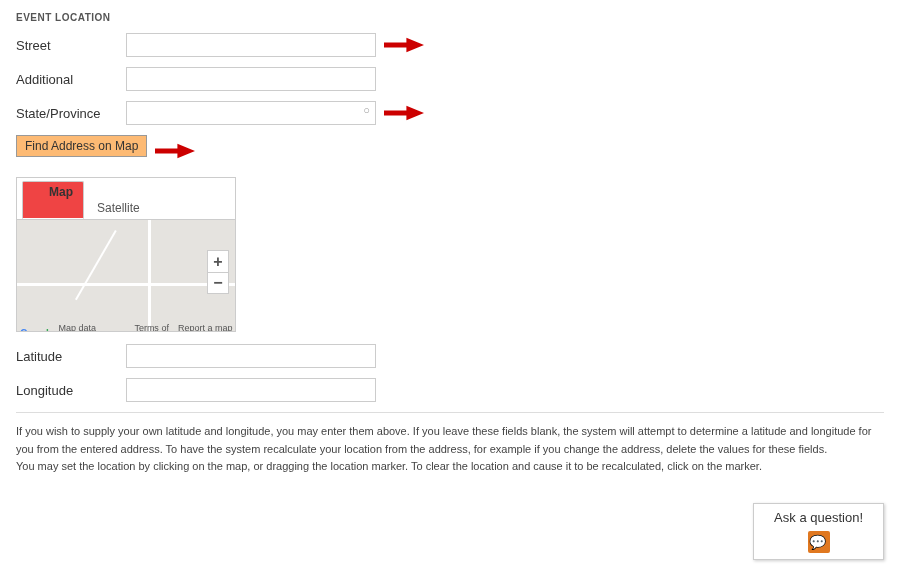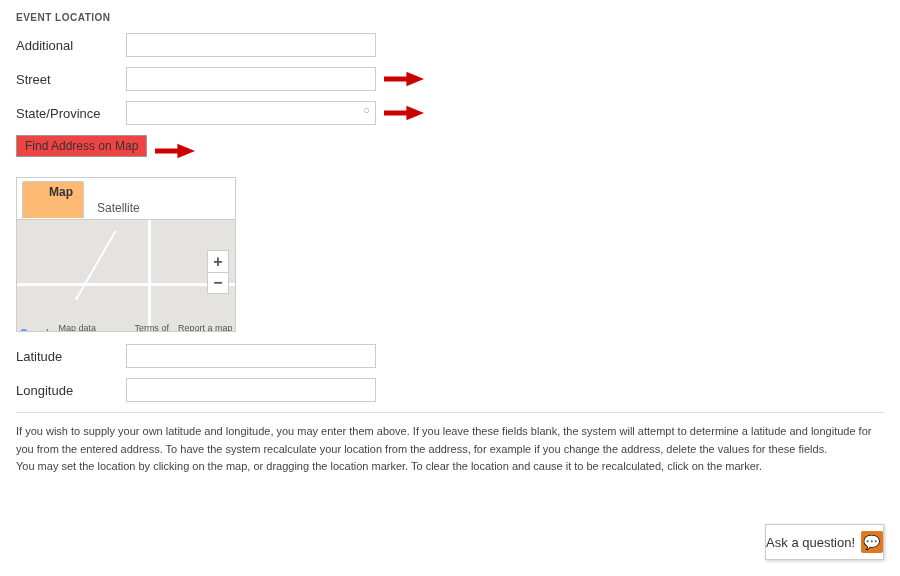--- a/index.html
+++ b/index.html
@@ -84,21 +84,21 @@
 
     .red-arrow svg {
       width: 40px;
       height: 22px;
     }
 
     .find-address-btn {
       display: inline-block;
       padding: 3px 8px;
       border: 1px solid #999;
-      background: #ef4444;
+      background: #fdba74;
       font-size: 12px;
       cursor: pointer;
       color: #333;
       margin-bottom: 10px;
     }
 
     .find-btn-row {
       display: flex;
       align-items: center;
       margin-bottom: 10px;
@@ -126,21 +126,21 @@
     .map-tab {
       padding: 3px 10px;
       font-size: 12px;
       cursor: pointer;
       border: 1px solid transparent;
       margin-right: 2px;
       border-radius: 2px 2px 0 0;
     }
 
     .map-tab.active {
-      background: #fdba74;
+      background: #ef4444;
       border: 1px solid #ccc;
       border-bottom: 1px solid #fff;
       font-weight: bold;
       padding-left: 26px;
     }
 
     .map-tab.inactive {
       color: #555;
       margin-top: 16px;
     }
@@ -249,61 +249,62 @@
       padding-top: 10px;
       max-width: 870px;
     }
 
     .ask-btn {
       position: fixed;
       bottom: 16px;
       right: 16px;
       background: #fff;
       border: 1px solid #ccc;
-      padding: 6px 0;
+      padding: 6px 20px;
       font-size: 13px;
       cursor: pointer;
       box-shadow: 1px 1px 3px rgba(0,0,0,0.2);
       display: flex;
       align-items: center;
       gap: 6px;
+      flex-direction: column;
     }
 
     .ask-icon {
       width: 22px;
       height: 22px;
       background: #e07820;
       display: flex;
       align-items: center;
       justify-content: center;
       color: #fff;
       font-size: 14px;
       border-radius: 2px;
     }
   </style>
 </head>
 <body>
 
 <div class="main-container">
 
   <div class="section-title">EVENT LOCATION</div>
-
-  <div class="form-row">
-    <div class="form-label">Additional</div>
-    <input class="form-input" type="text" value="" style="">
-  </div>
 
   <div class="form-row">
     <div class="form-label">Street</div>
     <input class="form-input" type="text" value="" style="">
     <div class="red-arrow">
       <svg viewBox="0 0 50 22" xmlns="http://www.w3.org/2000/svg">
         <polygon points="50,11 28,2 28,8 0,8 0,14 28,14 28,20" fill="#cc0000"></polygon>
       </svg>
     </div>
+  </div>
+
+  <div class="form-row">
+    <div class="form-label">Additional</div>
+    <input class="form-input" type="text" value="" style="">
   </div>
 
 
   <div class="form-row">
     <div class="form-label">State/Province</div>
     <div class="select-wrapper">
       <select class="form-input-select">
         <option value=""></option>
       </select>
     </div>

